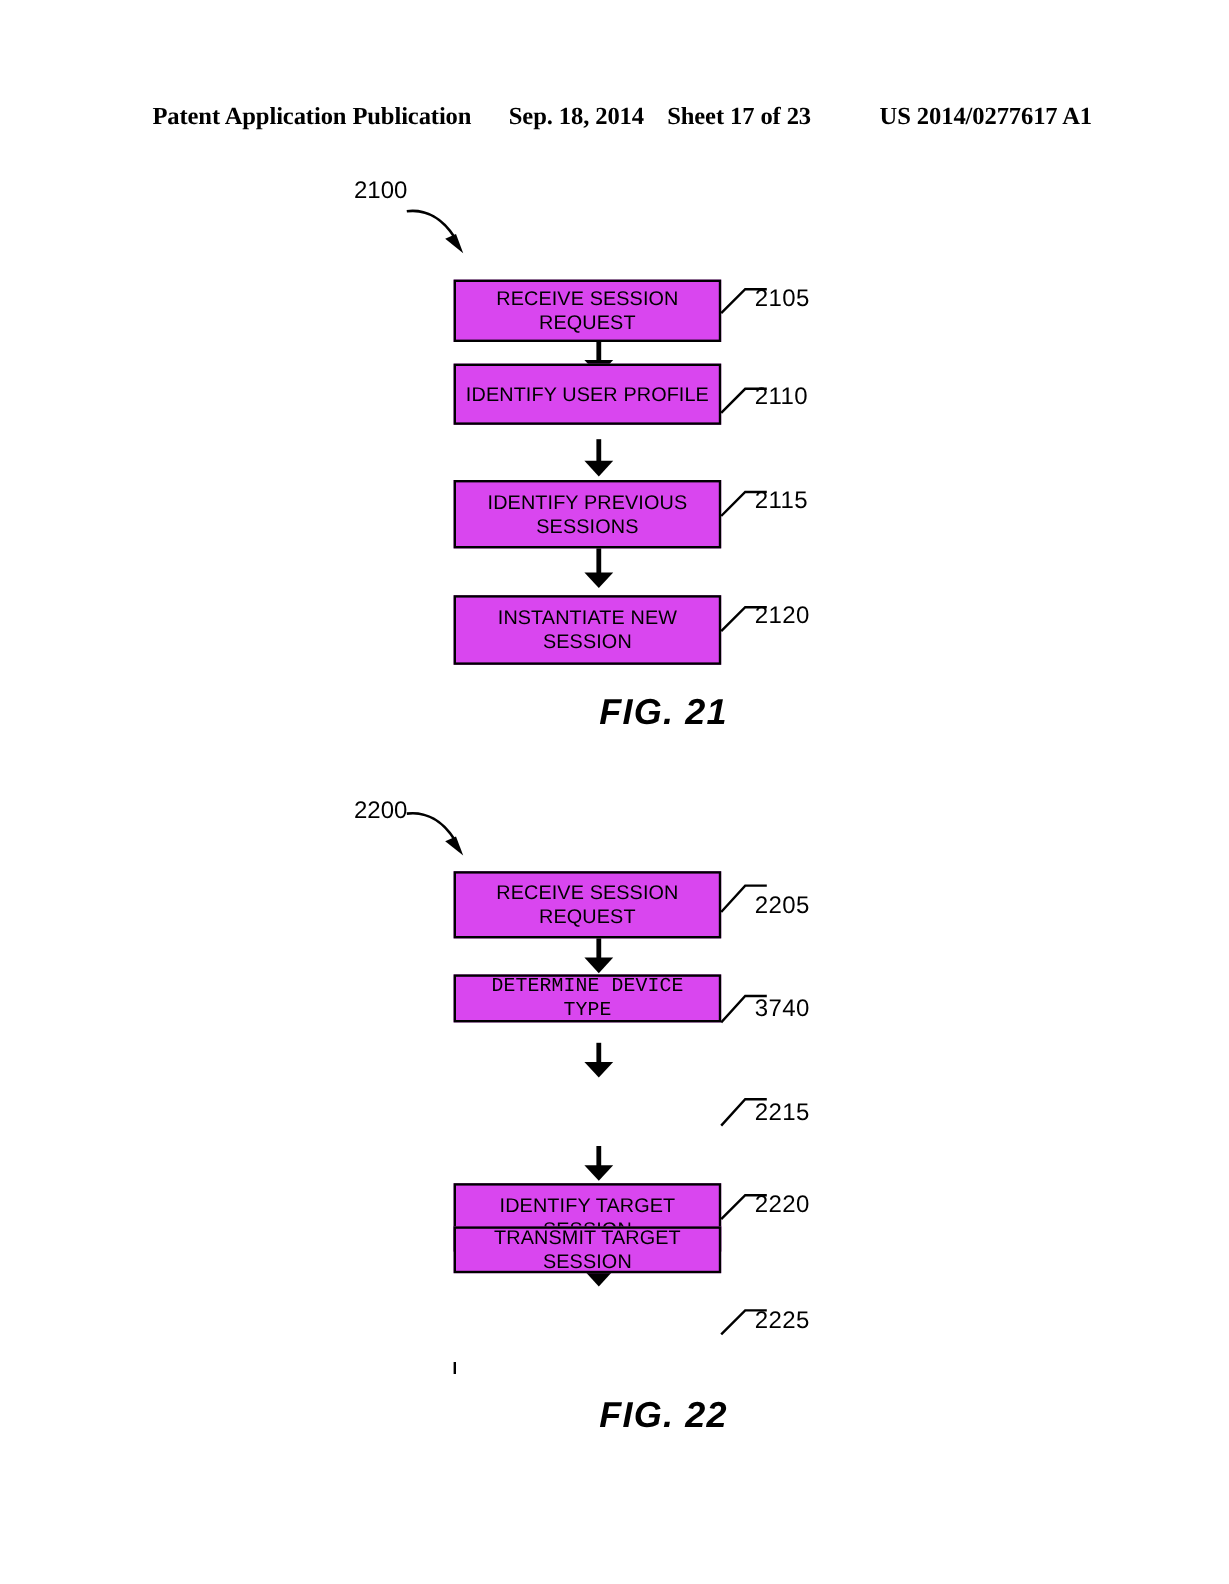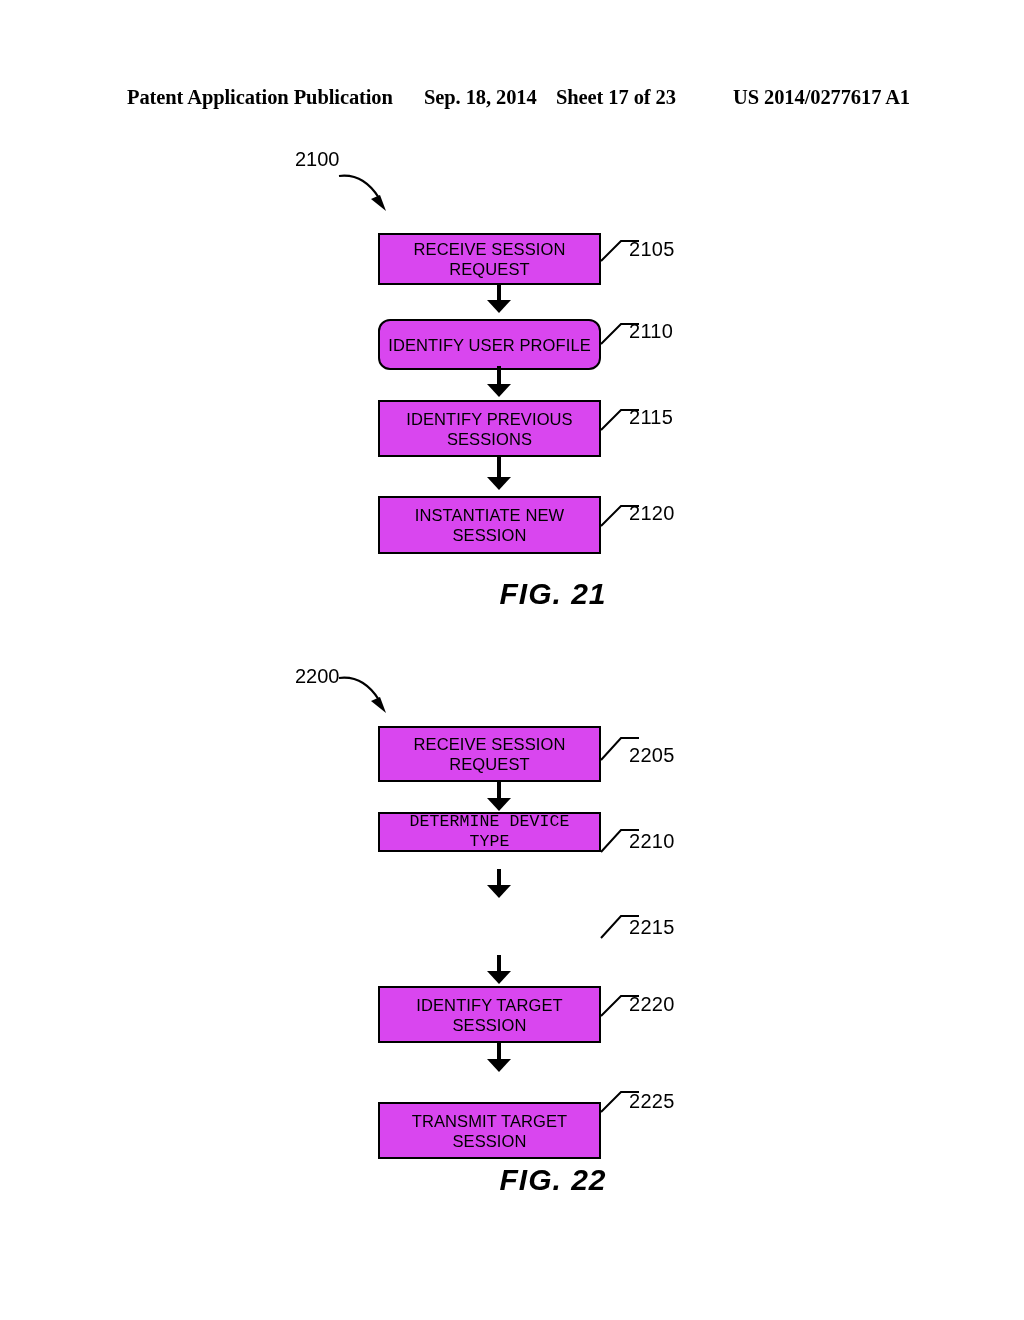--- a/index.html
+++ b/index.html
@@ -150,21 +150,21 @@
     </div>
   </div>
   <svg class="leader" style="left:599px; top:235px;" width="40" height="30">
     <path d="M2,26 L22,6 L40,6" stroke="#000" stroke-width="2" fill="none"></path>
   </svg>
   <div class="ref-num" style="left:629px; top:238px;">2105</div>
 
   <div class="connector" style="top:285px; height:17px;"></div>
   <div class="arrowhead" style="top:300px;"></div>
 
-  <div class="flow-box" style="top:319px; height:51px;border-radius:12px;">
+  <div class="flow-box" style="top:303px; height:51px;">
     <div>
       <span>IDENTIFY USER PROFILE</span>
     </div>
   </div>
   <svg class="leader" style="left:599px; top:318px;" width="40" height="30">
     <path d="M2,26 L22,6 L40,6" stroke="#000" stroke-width="2" fill="none"></path>
   </svg>
   <div class="ref-num" style="left:629px; top:320px;">2110</div>
 
   <div class="connector" style="top:366px; height:20px;"></div>
@@ -222,21 +222,21 @@
 
   <div class="flow-box" style="top:812px; height:40px;font-family:Liberation Mono, monospace;">
     <div>
       <span>DETERMINE DEVICE</span>
       <span>TYPE</span>
     </div>
   </div>
   <svg class="leader" style="left:599px; top:822px;" width="40" height="33">
     <path d="M2,30 L22,8 L40,8" stroke="#000" stroke-width="2" fill="none"></path>
   </svg>
-  <div class="ref-num" style="left:629px; top:830px;">2210</div>
+  <div class="ref-num" style="left:629px; top:830px;">3740</div>
 
   <div class="connector" style="top:869px; height:18px;"></div>
   <div class="arrowhead" style="top:885px;"></div>
 
   <svg class="leader" style="left:599px; top:908px;" width="40" height="33">
     <path d="M2,30 L22,8 L40,8" stroke="#000" stroke-width="2" fill="none"></path>
   </svg>
   <div class="ref-num" style="left:629px; top:916px;">2215</div>
 
   <div class="connector" style="top:955px; height:18px;"></div>
@@ -249,21 +249,21 @@
     </div>
   </div>
   <svg class="leader" style="left:599px; top:990px;" width="40" height="30">
     <path d="M2,26 L22,6 L40,6" stroke="#000" stroke-width="2" fill="none"></path>
   </svg>
   <div class="ref-num" style="left:629px; top:993px;">2220</div>
 
   <div class="connector" style="top:1043px; height:18px;"></div>
   <div class="arrowhead" style="top:1059px;"></div>
 
-  <div class="flow-box" style="top:1102px; height:57px;">
+  <div class="flow-box" style="top:1022px; height:39px;">
     <div>
       <span>TRANSMIT TARGET</span>
       <span>SESSION</span>
     </div>
   </div>
   <svg class="leader" style="left:599px; top:1086px;" width="40" height="30">
     <path d="M2,26 L22,6 L40,6" stroke="#000" stroke-width="2" fill="none"></path>
   </svg>
   <div class="ref-num" style="left:629px; top:1090px;">2225</div>
 

